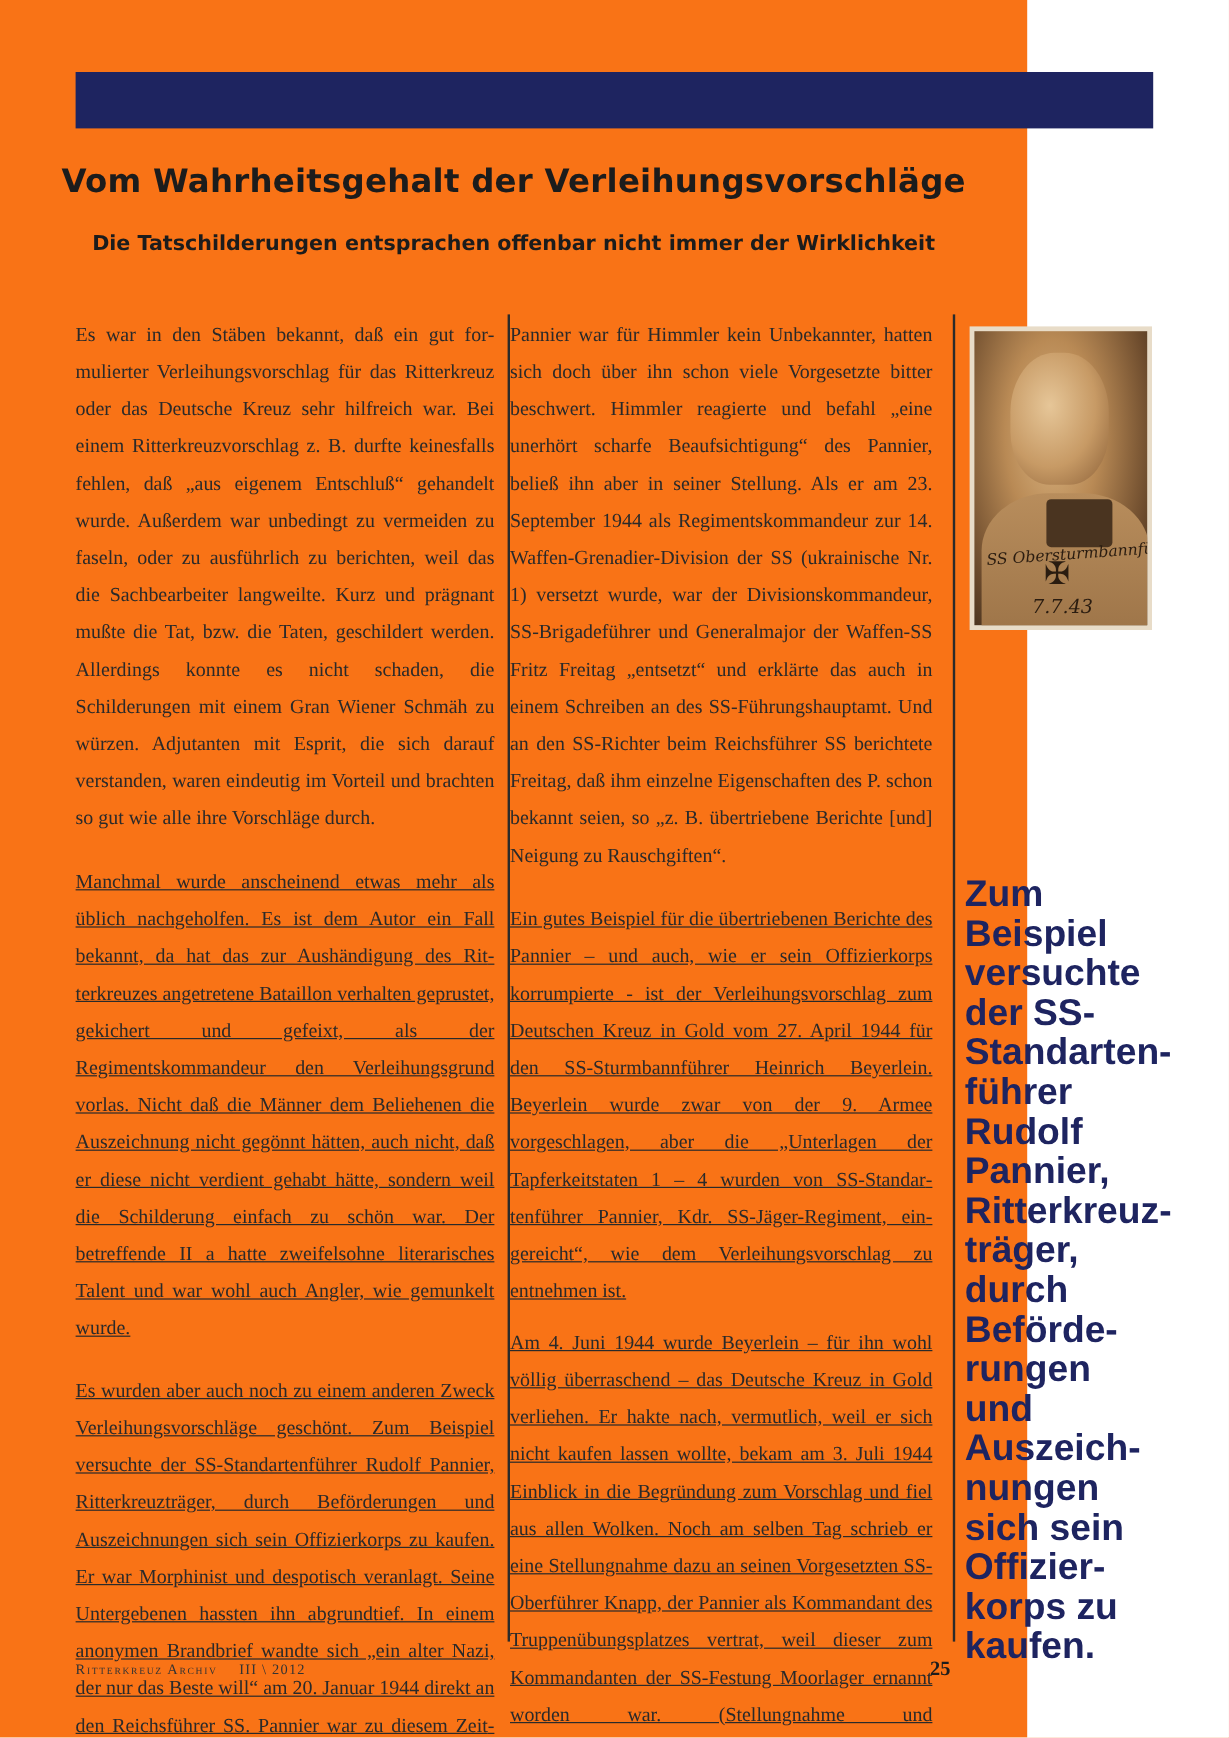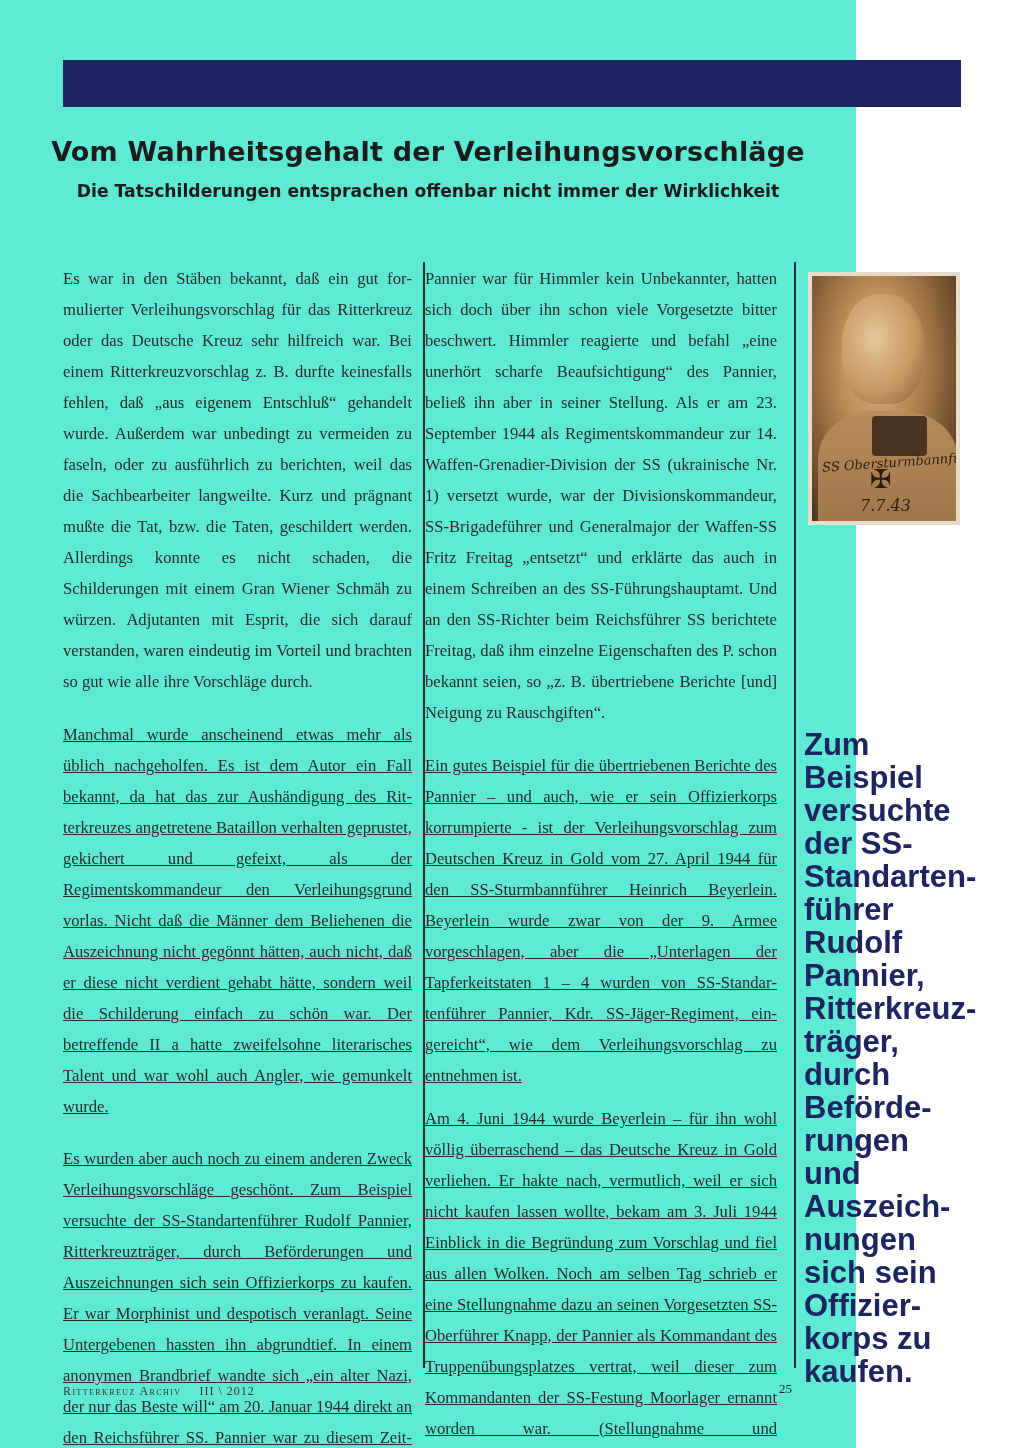--- a/index.html
+++ b/index.html
@@ -1,17 +1,17 @@
 <!DOCTYPE html>
 <html><head>
   <meta charset="utf-8">
   <style>
     html, body { margin: 0; padding: 0; background: #ffffff; }
     body { width: 1024px; height: 1448px; position: relative; overflow: hidden; }
-    .page { position: absolute; left: 0; top: 0; width: 856px; height: 1448px; background: #5eead4; }
+    .page { position: absolute; left: 0; top: 0; width: 856px; height: 1448px; background: #f97316; }
     .top-bar { position: absolute; left: 63px; top: 60px; width: 898px; height: 47px; background: #1e2460; }
     .title { position: absolute; left: 0; right: 0; top: 136px; text-align: center;
       font-family: "DejaVu Sans", sans-serif; font-weight: bold; font-size: 27px; color: #1c1c1c; letter-spacing: 0.2px; }
     .subtitle { position: absolute; left: 0; right: 0; top: 181px; text-align: center;
       font-family: "DejaVu Sans", sans-serif; font-weight: bold; font-size: 17.2px; color: #1c1c1c; }
     .col { position: absolute; top: 263px; font-family: "Liberation Serif", serif; font-size: 16.6px;
       line-height: 31px; color: #2a2a2a; text-align: justify; hyphens: manual; }
     .col p { margin: 0; }
     .col p + p { margin-top: 21.7px; text-decoration: underline; }
     .col p.tight { margin-top: 12px; }
@@ -35,31 +35,31 @@
     .photo-date { position: absolute; left: 48px; top: 220px; font-family: "DejaVu Serif", serif; font-style: italic;
       font-size: 16px; color: #2a1c10; }
     .caption { position: absolute; left: 804px; top: 540px; width: 160px; font-family: "Liberation Sans", sans-serif;
       font-size: 13.6px; line-height: 16.2px; color: #1c1c1c; }
     .caption .bold { font-weight: bold; }
     .pullquote { position: absolute; left: 804px; top: 728px; width: 165px; font-family: "Liberation Sans", sans-serif;
       font-weight: bold; font-size: 31px; line-height: 33px; color: #1e2460; }
     .footer-left { position: absolute; left: 63px; top: 1384px; font-family: "Liberation Serif", serif; font-size: 12px;
       color: #333; font-variant: small-caps; letter-spacing: 1.4px; }
     .footer-issue { margin-left: 18px; letter-spacing: 1px; }
-    .page-number { position: absolute; right: 64px; top: 1381px; font-family: "Liberation Serif", serif; font-weight: normal;
-      font-size: 13px; color: #1c1c1c; text-align: center; }
+    .page-number { position: absolute; right: 64px; top: 1381px; font-family: "Liberation Serif", serif; font-weight: bold;
+      font-size: 17px; color: #1c1c1c; text-align: center; }
   </style>
 </head>
 <body>
 
 <div class="page">
   <div class="top-bar"></div>
 
   <h1 class="title" style="margin:0;">Vom Wahrheitsgehalt der Verleihungsvorschläge</h1>
-  <h2 class="subtitle" style="margin:0;">Die Tatschilderungen entsprachen offenbar nicht immer der Wirklichkeit</h2>
+  <h2 class="subtitle" style="margin:12px;">Die Tatschilderungen entsprachen offenbar nicht immer der Wirklichkeit</h2>
 
   <div class="col col1">
     <p>Es war in den Stäben bekannt, daß ein gut for­mulierter Verleihungsvorschlag für das Ritter­kreuz oder das Deutsche Kreuz sehr hilfreich war. Bei einem Ritterkreuzvorschlag z. B. durfte keinesfalls fehlen, daß „aus eigenem Entschluß“ gehandelt wurde. Außerdem war unbedingt zu vermeiden zu faseln, oder zu ausführlich zu be­richten, weil das die Sachbearbeiter langweilte. Kurz und prägnant mußte die Tat, bzw. die Taten, geschildert werden. Allerdings konnte es nicht schaden, die Schilderungen mit einem Gran Wiener Schmäh zu würzen. Adjutanten mit Esprit, die sich darauf verstanden, waren eindeutig im Vorteil und brachten so gut wie alle ihre Vorschläge durch.</p>
     <p>Manchmal wurde anscheinend etwas mehr als üblich nachgeholfen. Es ist dem Autor ein Fall bekannt, da hat das zur Aushändigung des Rit­terkreuzes angetretene Bataillon verhalten ge­prustet, gekichert und gefeixt, als der Regimentskommandeur den Verleihungsgrund vorlas. Nicht daß die Männer dem Beliehenen die Auszeichnung nicht gegönnt hätten, auch nicht, daß er diese nicht verdient gehabt hätte, sondern weil die Schilderung einfach zu schön war. Der betreffende II a hatte zweifelsohne li­terarisches Talent und war wohl auch Angler, wie gemunkelt wurde.</p>
     <p>Es wurden aber auch noch zu einem anderen Zweck Verleihungsvorschläge geschönt. Zum Beispiel versuchte der SS-Standartenführer Ru­dolf Pannier, Ritterkreuzträger, durch Beförde­rungen und Auszeichnungen sich sein Offizierkorps zu kaufen. Er war Morphinist und despotisch veranlagt. Seine Untergebenen hass­ten ihn abgrundtief. In einem anonymen Brand­brief wandte sich „ein alter Nazi, der nur das Beste will“ am 20. Januar 1944 direkt an den Reichsführer SS. Pannier war zu diesem Zeit­punkt Kommandant des SS-Truppenübungs­platzes Bereza-Kartuska, „Moorlager“ genannt. Der Brief endet mit dem Satz: „Bitte Reichs­führer, prüfen Sie die Verhältnisse und schaffen Sie Abhilfe, sonst wird einer der Männer han­deln.“</p>
   </div>
 
   <div class="divider div1"></div>
 
   <div class="col col2">

